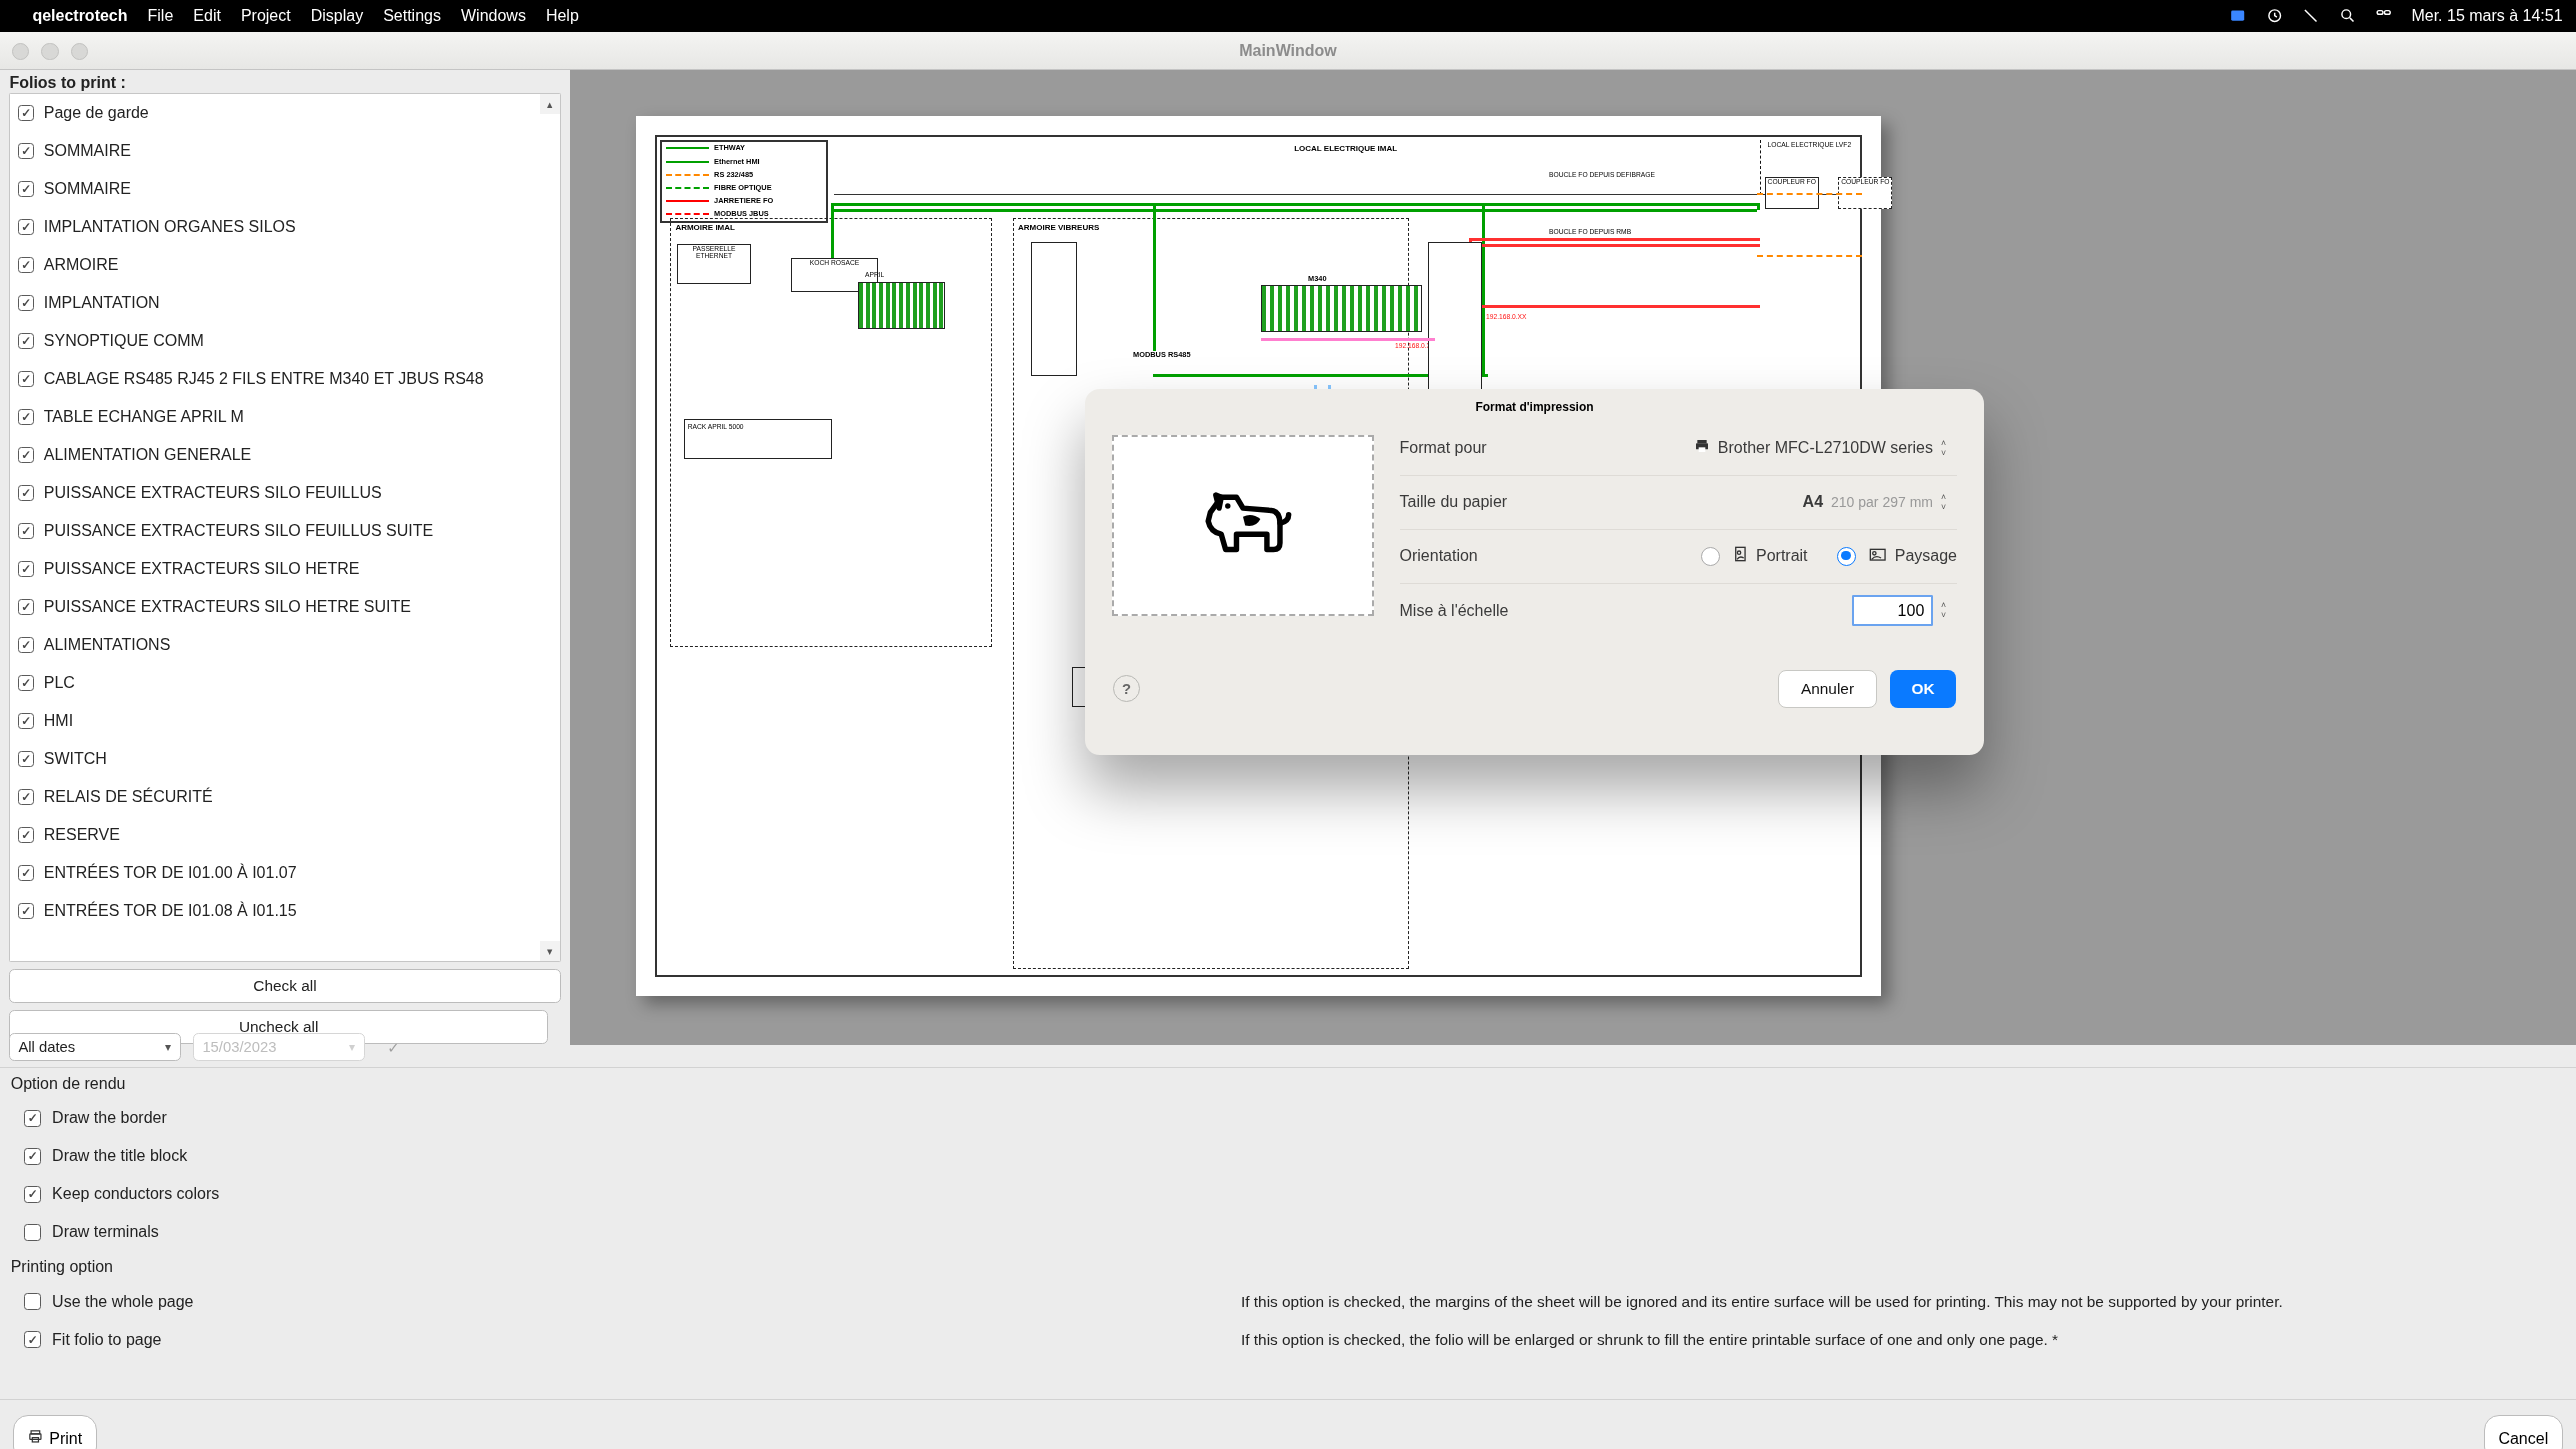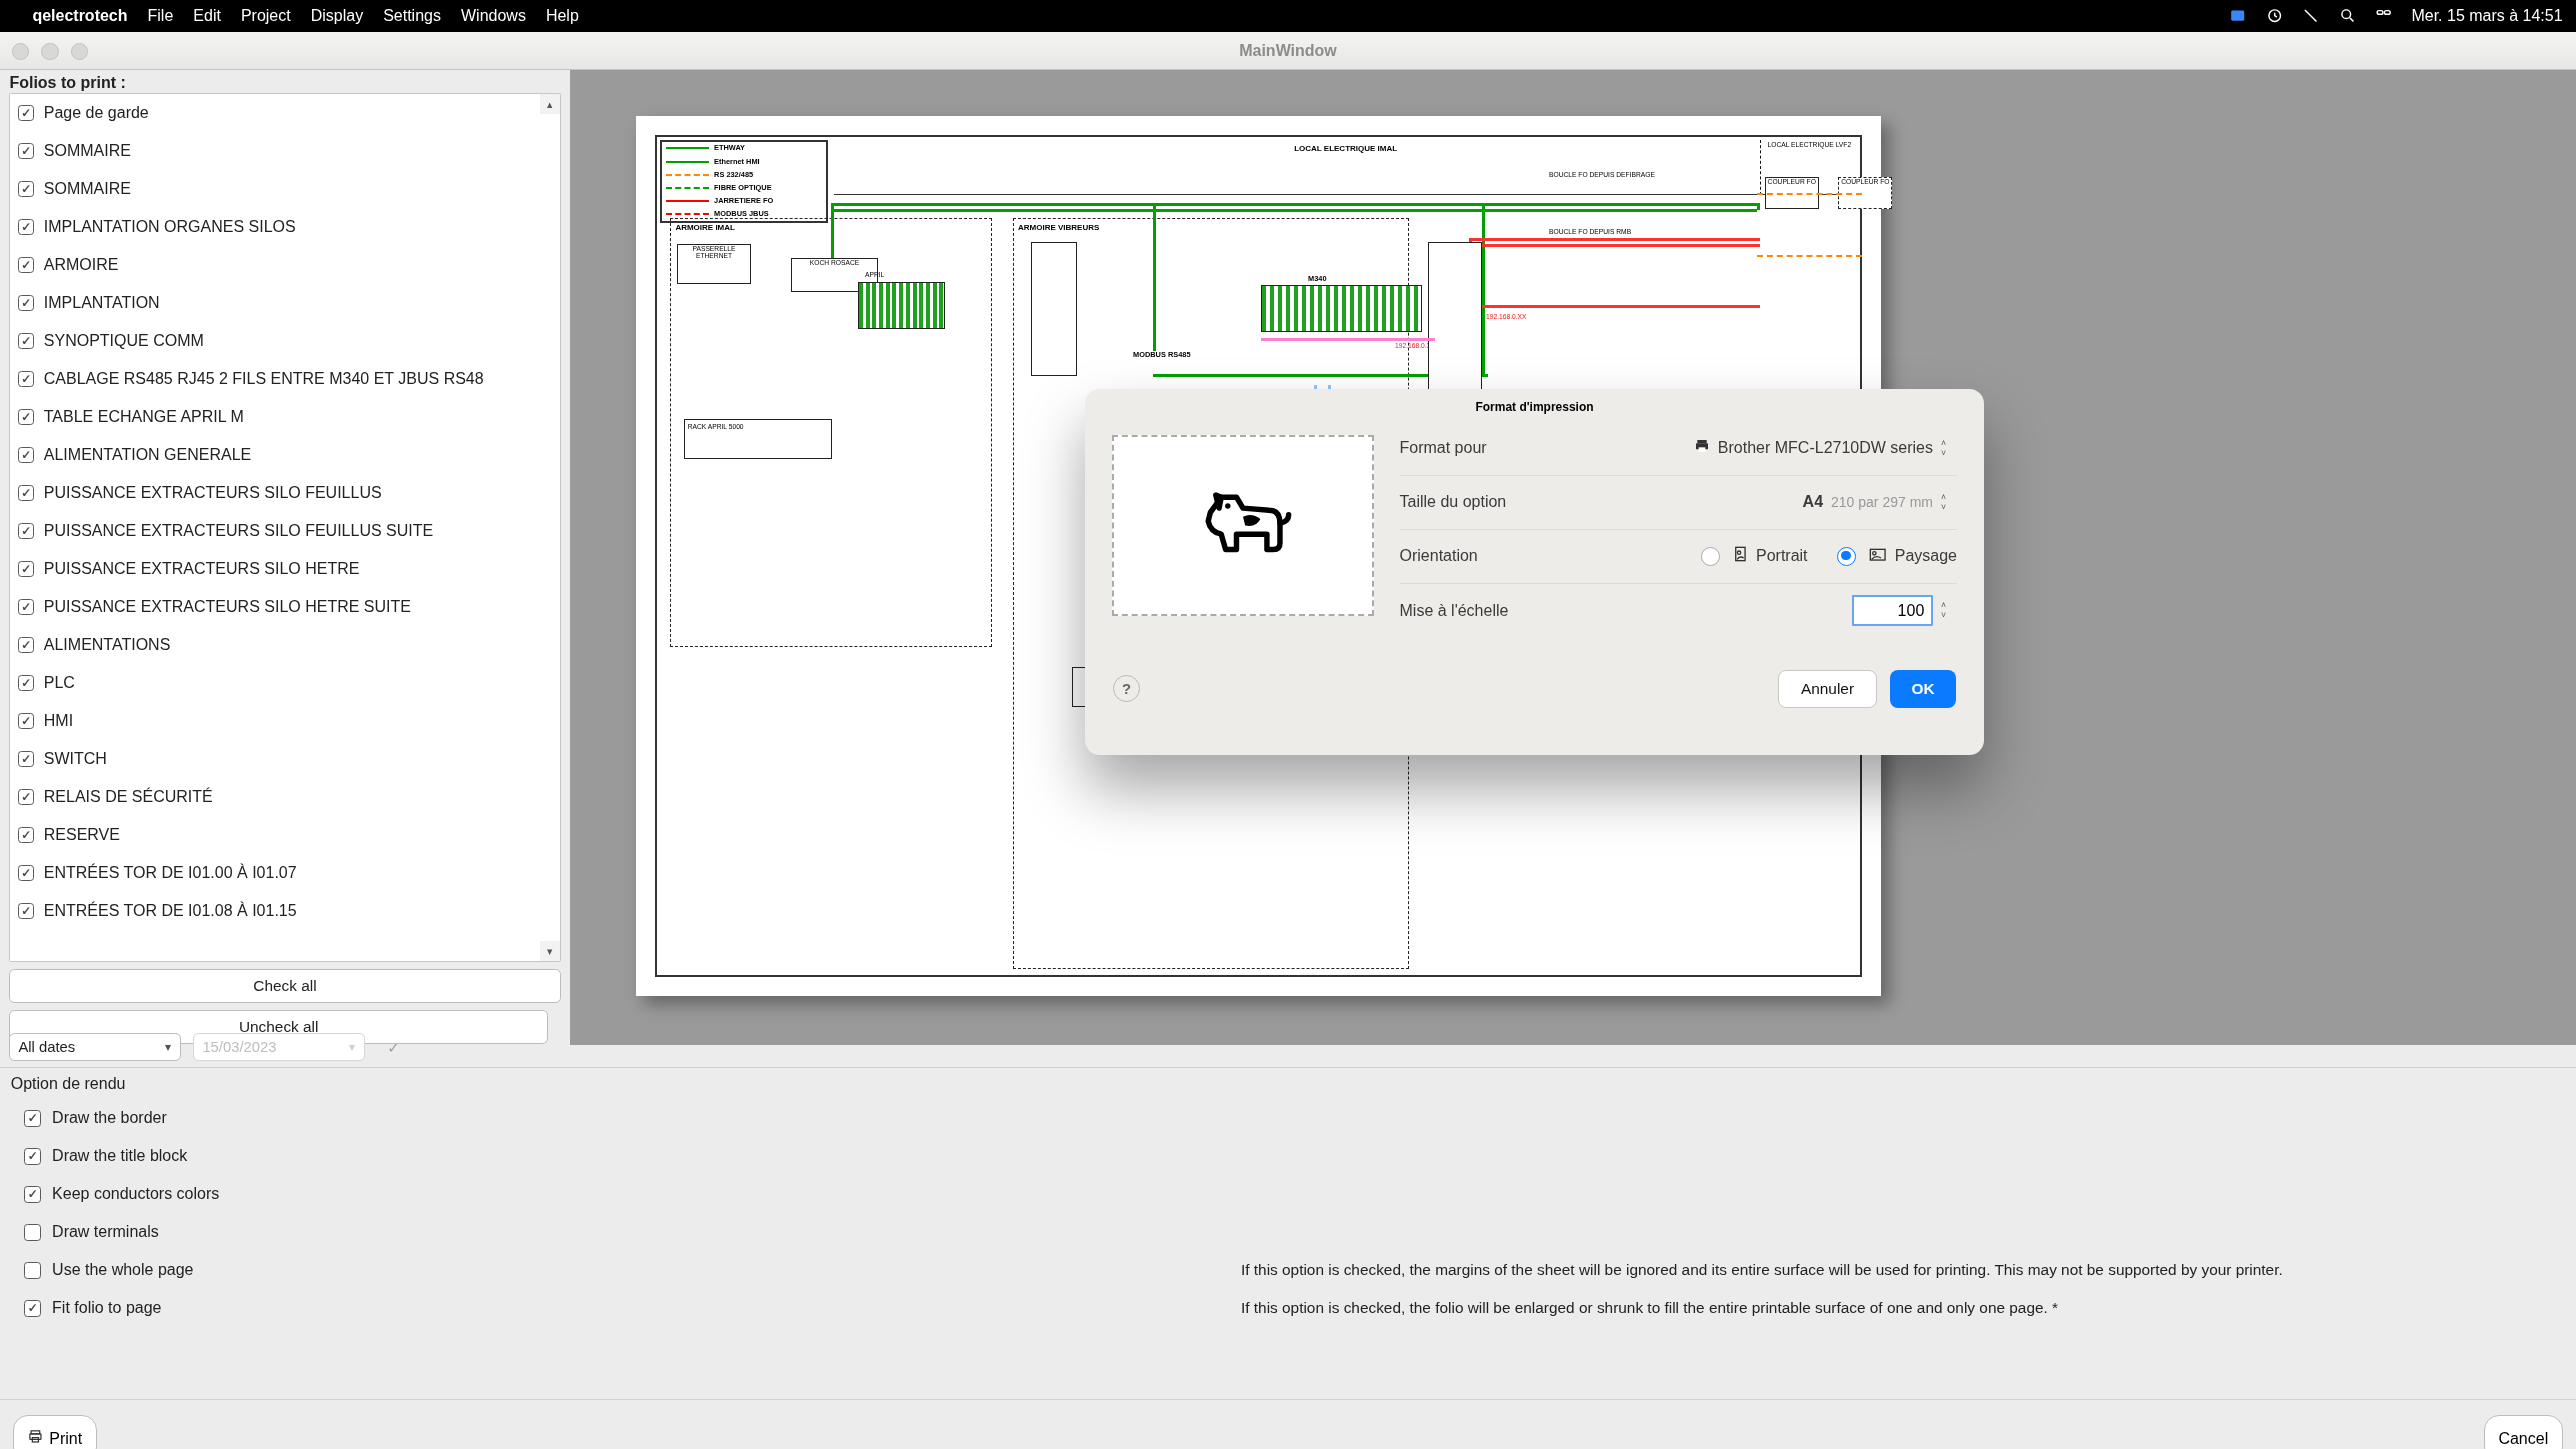--- a/index.html
+++ b/index.html
@@ -371,20 +371,21 @@
         </div>
         <div class="opt-row">
           <span class="cb2">✓</span>
           <span>Keep conductors colors</span>
         </div>
         <div class="opt-row">
           <span class="cb2"></span>
           <span>Draw terminals</span>
         </div>
       </div>
+    <div class="section-title">Printing option</div>
     <div id="print-opts">
         <div class="printing-grid">
           <div class="opt-row">
             <span class="cb2"></span>
             <span>Use the whole page</span>
           </div>
           <div class="opt-help">If this option is checked, the margins of the sheet will be ignored and its entire surface will be used for printing. This may not be supported by your printer.</div>
         </div>
         <div class="printing-grid">
           <div class="opt-row">
@@ -440,21 +441,21 @@
                 <rect x="7" y="14" width="10" height="7" fill="#fff"></rect>
               </svg></span>
           <span>Brother MFC-L2710DW series</span>
           <span class="stepper-chev">
               <span>˄</span>
               <span>˅</span>
             </span>
         </span>
       </div>
       <div class="form-row">
-        <span class="form-label">Taille du option</span>
+        <span class="form-label">Taille du papier</span>
         <span class="sp2"></span>
         <span class="form-value">
           <span style="font-weight:600;">A4</span>
           <span style="color:#999; font-size:14px;">210 par 297 mm</span>
           <span class="stepper-chev">
               <span>˄</span>
               <span>˅</span>
             </span>
         </span>
       </div>

